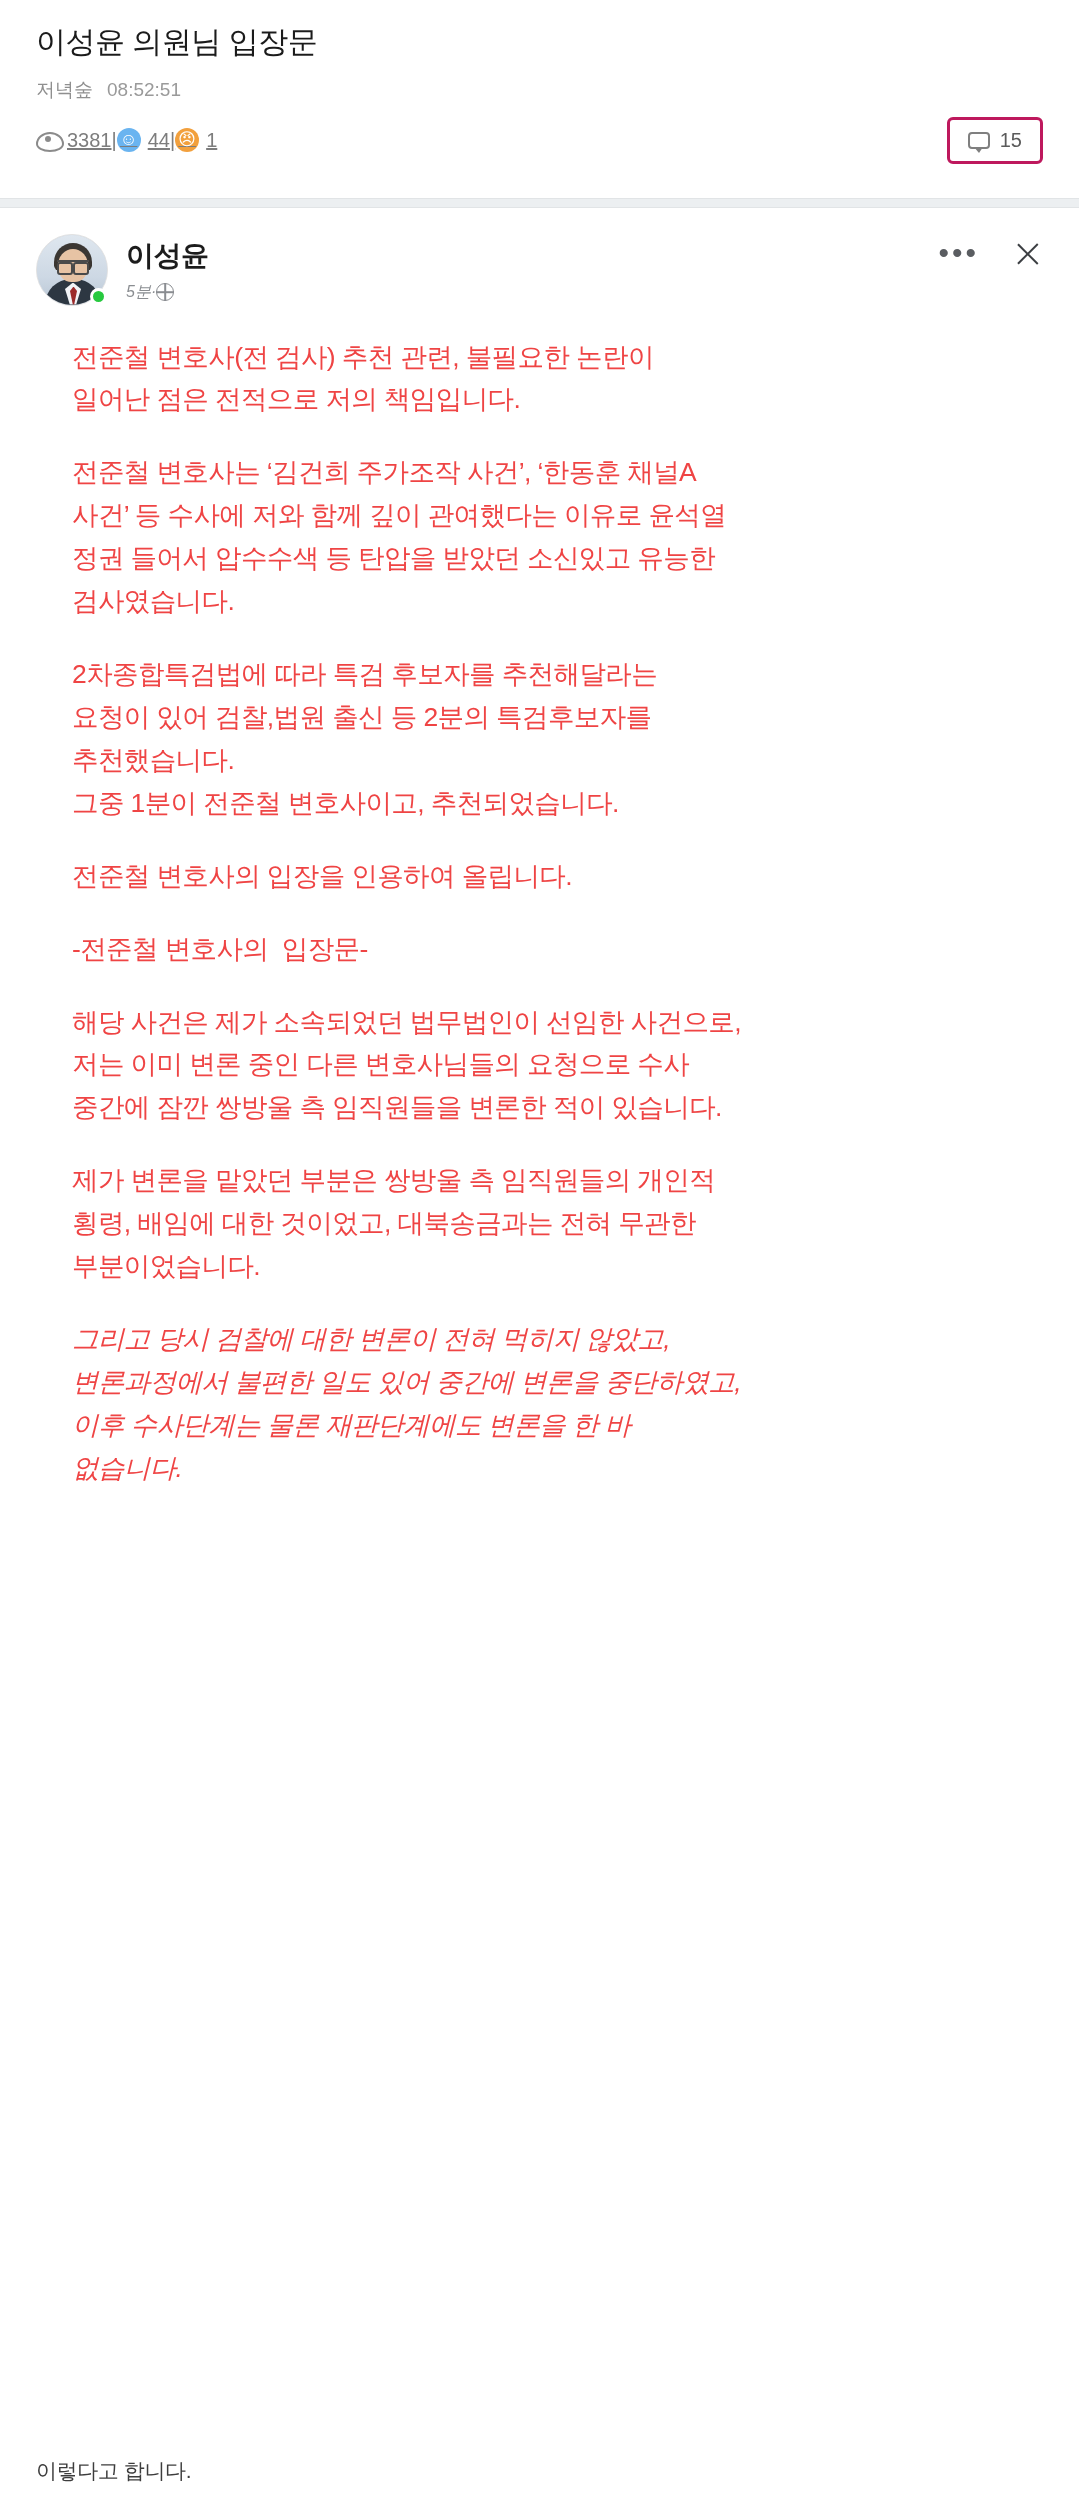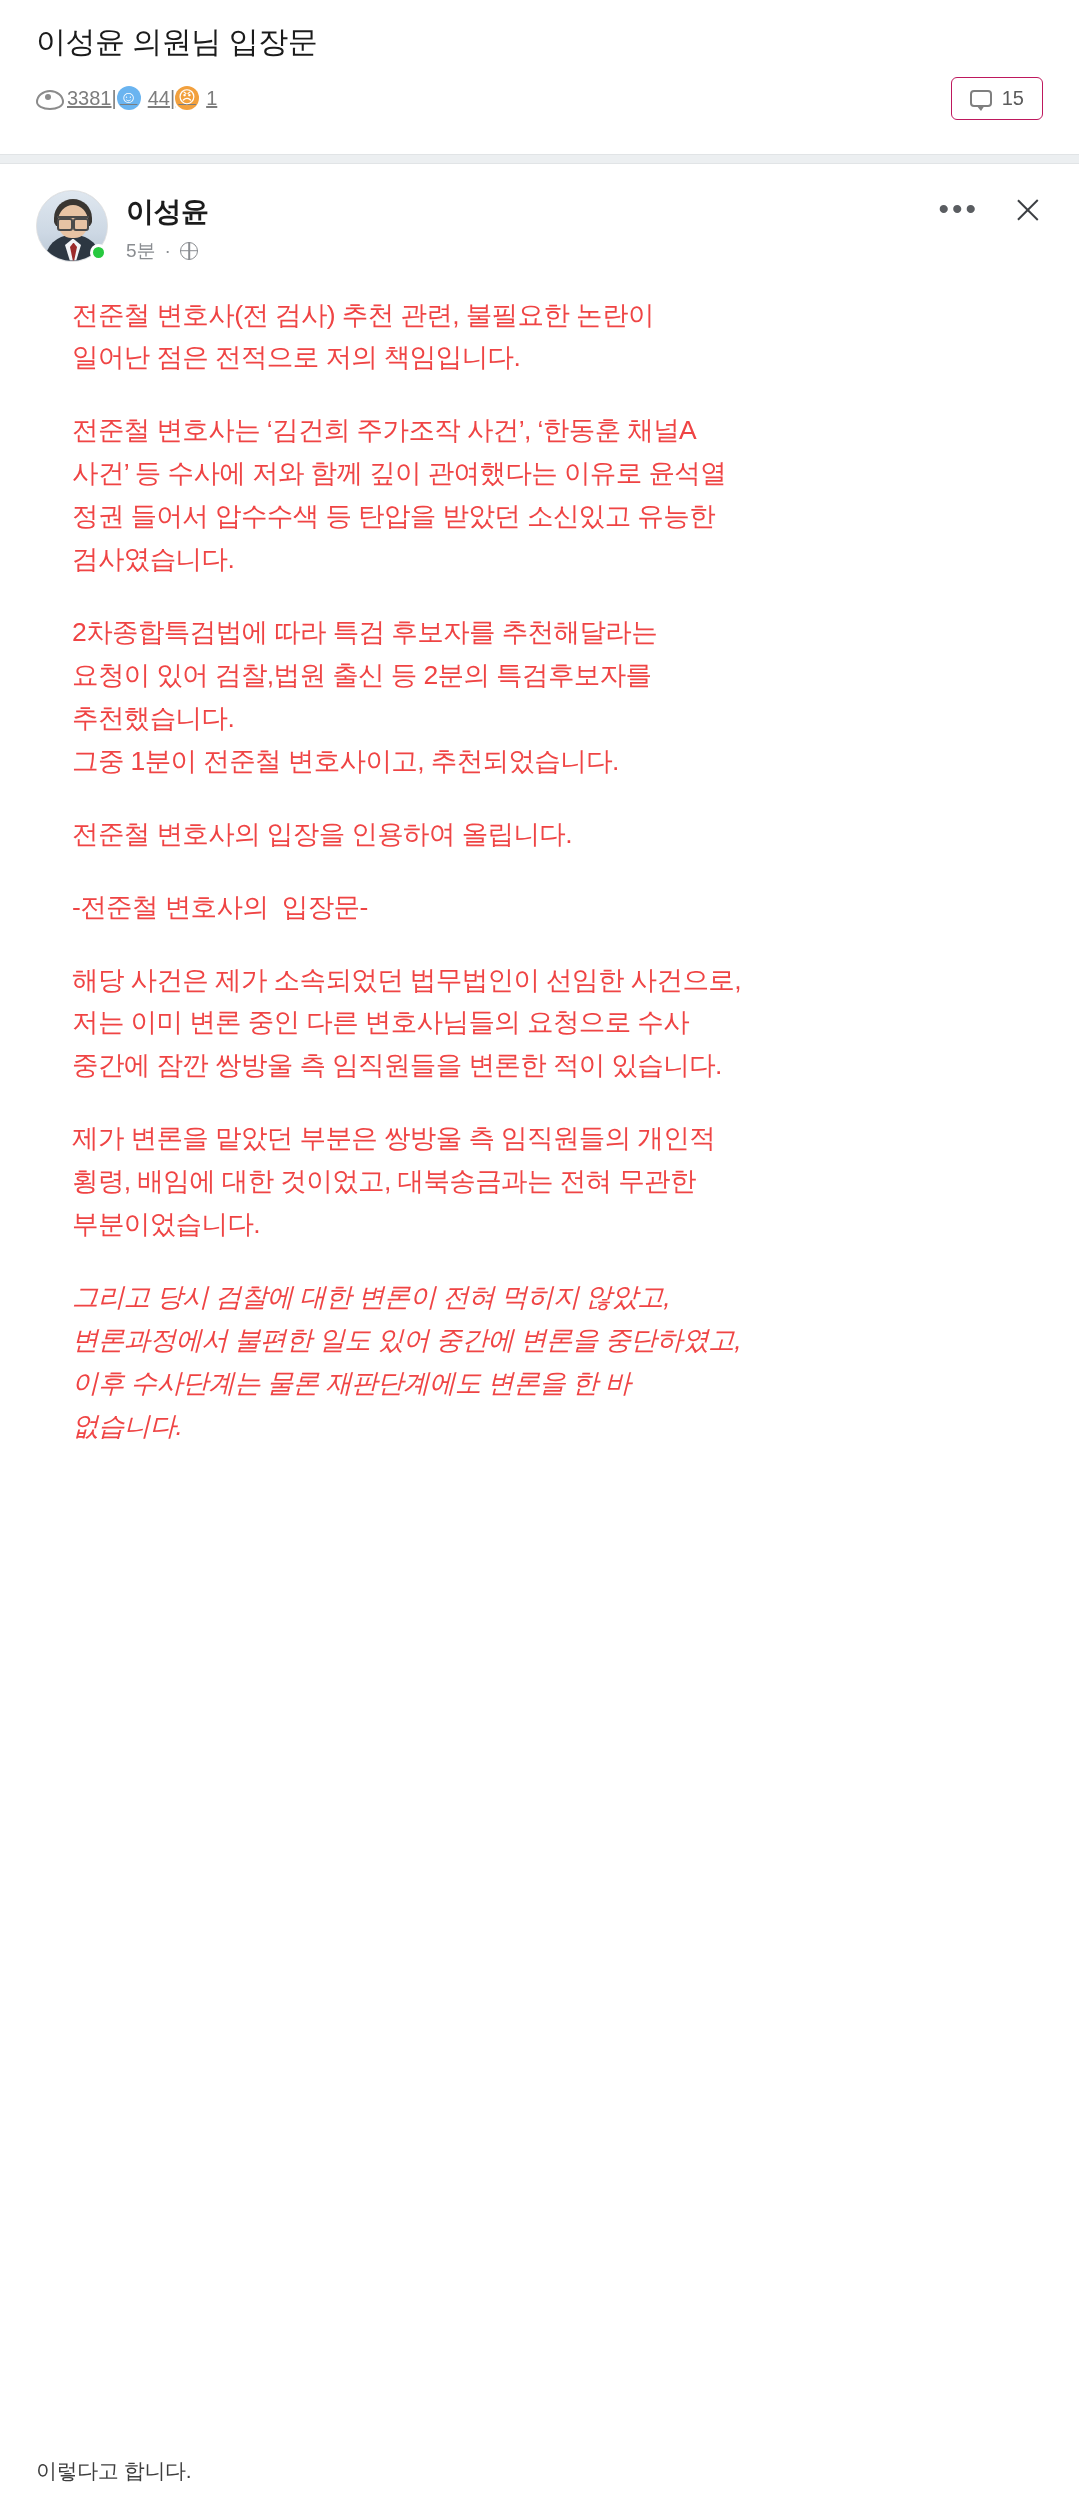--- a/index.html
+++ b/index.html
@@ -89,21 +89,21 @@
   .emoji-smile {
     background: #6ab4f0;
     color: #ffffff;
   }
   .emoji-angry {
     background: #f2a03d;
     color: #ffffff;
   }
 
   .comment-btn {
-    border: 1px solid #be185d;
+    border: 3px solid #be185d;
     border-radius: 6px;
     background: #ffffff;
     padding: 9px 18px;
     display: inline-flex;
     align-items: center;
     gap: 10px;
     font-size: 20px;
     color: #5b5b5b;
     cursor: pointer;
   }
@@ -227,24 +227,24 @@
   .post-author {
     font-size: 28px;
     color: #1c1c1c;
     font-weight: 700;
     letter-spacing: -0.5px;
     line-height: 1.25;
   }
   .post-subline {
     display: flex;
     align-items: center;
-    gap: 9px;
     margin-top: 9px;
-    font-size: 19px;
+    font-size: 16px;
     color: #8a8d91;
+    font-style: italic;
   }
   .globe-icon {
     width: 18px; height: 18px;
     border: 1.6px solid #8a8d91;
     border-radius: 50%;
     position: relative;
     display: inline-block;
   }
   .globe-icon::before {
     content: "";
@@ -318,20 +318,24 @@
     color: #3d3d3d;
     letter-spacing: -0.4px;
   }
 </style>
 </head>
 <body>
 
 <div class="board-header">
   <h1 class="board-title">이성윤 의원님 입장문</h1>
 
+  <div class="board-meta">
+    <span class="board-author">저녁숲</span>
+    <span class="board-time">08:52:51</span>
+  </div>
 
   <div class="board-stats-row">
     <div class="board-stats">
       <span class="stat">
         <span class="eye-icon"></span>
         <span>3381</span>
       </span>
       <span class="sep">|</span>
       <span class="stat">
         <span class="emoji-badge emoji-smile">☺</span>

